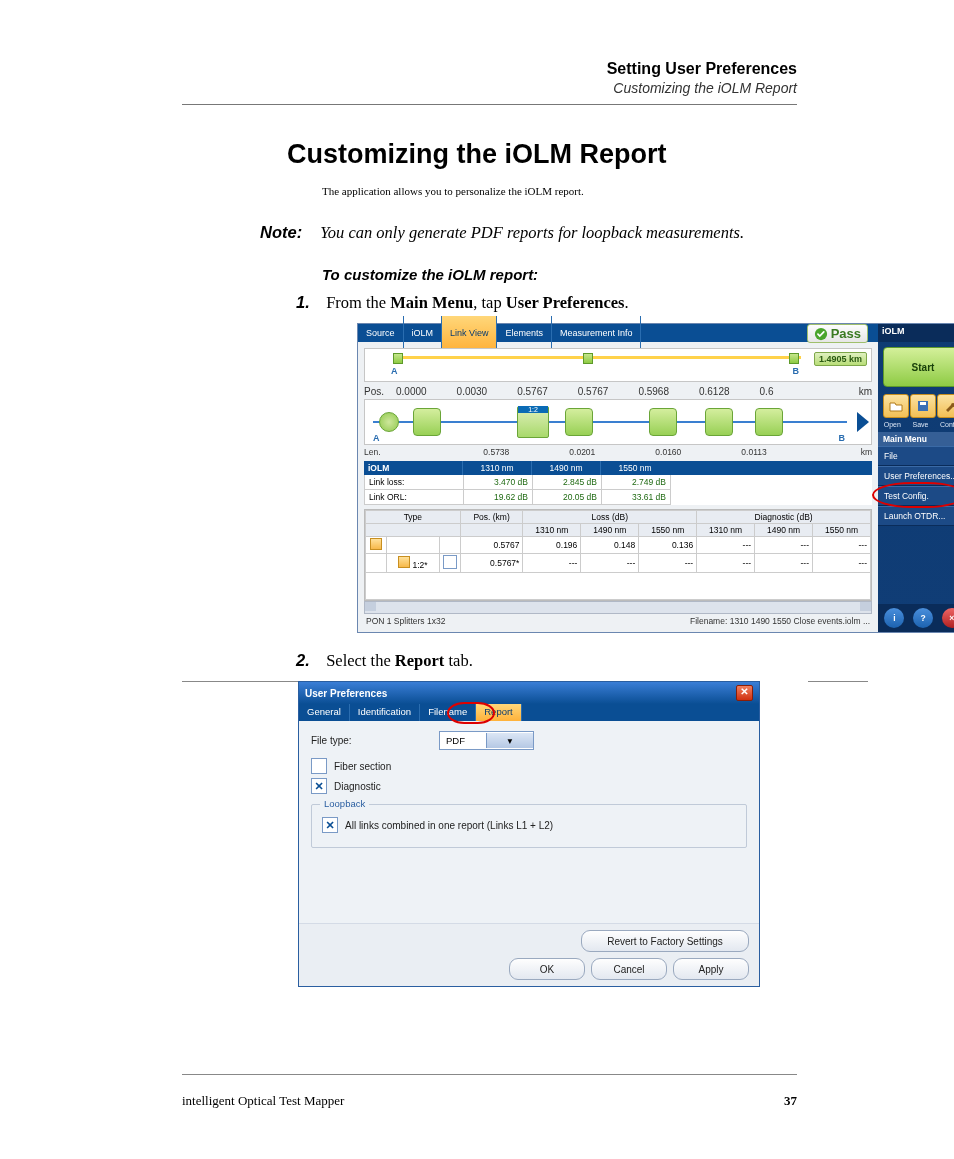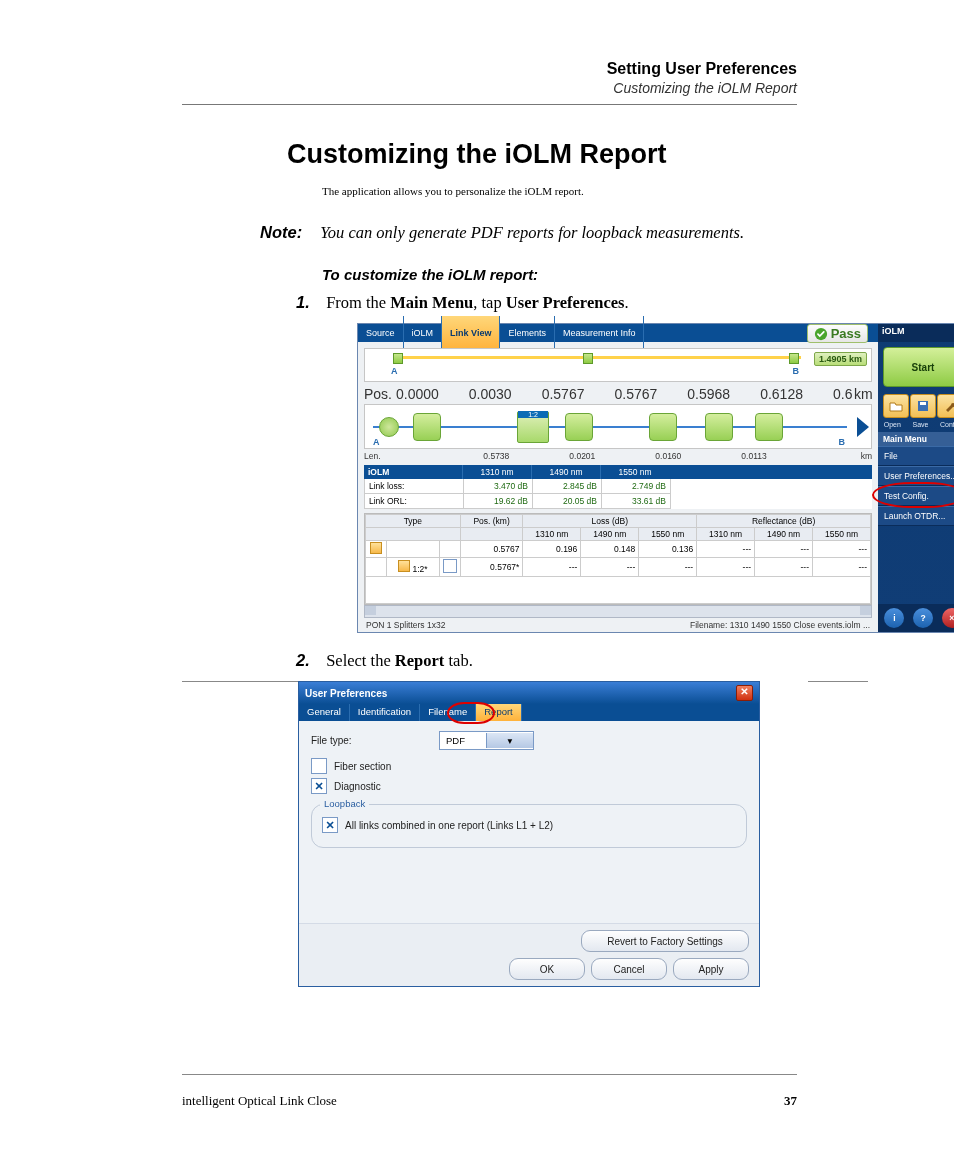--- a/index.html
+++ b/index.html
@@ -21,31 +21,31 @@
   .shot-wrap{margin:10px 0 12px 175px}
   .footer{position:absolute;left:110px;right:85px;bottom:50px;font-size:13px;font-family:Georgia,serif;display:flex;justify-content:space-between;align-items:center}
   .footer .pn{font-weight:700}
   hr.footrule{position:absolute;left:110px;right:85px;bottom:76px;border:none;border-top:1px solid #888}
 
   
   .app1{width:610px;height:308px;border:1px solid #6b87b0;font-family:Tahoma,Verdana,sans-serif;font-size:9px;background:#eef1f4;position:relative;display:flex}
   .app1 .main{flex:1;display:flex;flex-direction:column;min-width:0}
   .app1 .tabs{background:#0a4e94;display:flex;color:#fff;font-size:9px;height:18px;align-items:center}
   .app1 .tabs .t{padding:8px 8px;height:100%;display:flex;align-items:center;border-right:1px solid #2a6db0}
-  .app1 .tabs .t.active{background:linear-gradient(#ffd77a,#ffb23a);color:#083a6f;font-weight:700}
+  .app1 .tabs .t.active{background:linear-gradient(#ffd77a,#ffb23a);color:#083a6f;font-weight:400}
   .pass-badge{position:absolute;right:100px;top:0;background:linear-gradient(#fdfdfd,#e6e6e6);border:1px solid #9fbf6c;border-radius:3px;padding:1px 6px;display:flex;align-items:center;gap:3px;color:#3a7a22;font-weight:700;font-size:13px;z-index:3}
   .pass-badge svg{width:14px;height:14px}
   .ruler-row{position:relative;height:32px;margin:6px 6px 0 6px;background:#fff;border:1px solid #c6c6c6}
   .ruler-row .km{position:absolute;right:4px;top:3px;background:linear-gradient(#dff0c0,#b8dd77);border:1px solid #7ea74a;border-radius:2px;padding:1px 4px;font-size:9px;color:#2a5a12;font-weight:700}
   .ruler-row .track{position:absolute;left:28px;right:70px;top:7px;height:3px;background:#ffd24a}
   .ruler-row .mark{position:absolute;top:4px;width:8px;height:9px;background:linear-gradient(#c5e68b,#8ecb44);border:1px solid #5e9a2a}
   .ruler-row .mA{left:28px}.ruler-row .mB{left:43%}.ruler-row .mC{right:72px}
   .ruler-row .lblA{position:absolute;left:26px;top:17px;color:#2a6db0;font-weight:700}
   .ruler-row .lblB{position:absolute;right:72px;top:17px;color:#2a6db0;font-weight:700}
-  .posrow{display:flex;align-items:flex-start;font-size:14px;color:#333;margin:4px 6px 0 6px}
+  .posrow{display:flex;align-items:flex-start;font-size:10px;color:#333;margin:4px 6px 0 6px}
   .posrow .lab{width:32px}
   .posrow .vals{display:flex;gap:30px;flex:1}
   .posrow .u{width:18px;text-align:right}
   .evstrip{position:relative;height:44px;margin:2px 6px 0 6px;background:#fff;border:1px solid #c6c6c6;overflow:hidden}
   .evstrip .line{position:absolute;left:8px;right:24px;top:21px;height:2px;background:#3a7fd0}
   .evstrip .arrow{position:absolute;right:2px;top:12px;width:0;height:0;border-top:10px solid transparent;border-bottom:10px solid transparent;border-left:12px solid #0a4e94}
   .evstrip .ev{position:absolute;top:8px;width:26px;height:26px;background:linear-gradient(#d4ee9e,#98d055);border:1px solid #6aa537;border-radius:4px}
   .evstrip .sp{position:absolute;top:6px;width:30px;height:30px;background:linear-gradient(#e0f0bb,#a8d96b);border:1px solid #6aa537;border-radius:2px}
   .evstrip .sp::after{content:"1:2";position:absolute;top:-1px;left:0;right:0;background:#0a6bb5;color:#fff;font-size:7px;text-align:center}
   .evstrip .blob{position:absolute;top:12px;width:18px;height:18px;border-radius:50%;background:radial-gradient(circle,#cee79c,#90c94d);border:1px solid #6aa537}
@@ -102,21 +102,21 @@
   .app2 .tabs2 .t{padding:2px 8px;border-right:1px solid #2a6db0}
   .app2 .tabs2 .t.active{background:linear-gradient(#ffd77a,#ffb23a);color:#083a6f}
   .app2 .body2{padding:10px 12px 8px 12px;background:#eef2f6;min-height:184px}
   .ftrow{display:flex;align-items:center;gap:10px;margin-bottom:8px}
   .ftrow label{width:118px;color:#222}
   .ftrow .sel{border:1px solid #7a9ac6;background:#fff;height:17px;display:flex;align-items:center;font-size:9.5px}
   .ftrow .sel span{padding:0 6px;min-width:34px}
   .ftrow .sel .dd{width:15px;height:15px;background:linear-gradient(#dbe6f5,#b5c8e4);border-left:1px solid #7a9ac6;display:flex;align-items:center;justify-content:center}
   .cbrow{display:flex;align-items:center;gap:7px;margin:4px 0;color:#222}
   .cb{width:14px;height:14px;border:1px solid #7a9ac6;background:#fff;display:flex;align-items:center;justify-content:center;color:#0a4e94;font-weight:700;font-size:11px}
-  .group{border:1px solid #c0cad8;border-radius:12px;margin-top:10px;padding:8px 10px 10px 10px;position:relative}
+  .group{border:1px solid #c0cad8;border-radius:2px;margin-top:10px;padding:8px 10px 10px 10px;position:relative}
   .group .gt{position:absolute;top:-7px;left:8px;background:#eef2f6;padding:0 4px;color:#2a5ea0;font-size:9.5px}
   .btnrow{display:flex;justify-content:flex-end;gap:6px;padding:6px 10px;border-top:1px solid #d4dbe6}
   .wbtn{min-width:58px;height:20px;border:1px solid #9aa9bf;background:linear-gradient(#fefefe,#e3e8f0);border-radius:9px;font-size:10px;display:flex;align-items:center;justify-content:center;color:#222;padding:0 8px}
   .callout2{position:absolute;border:2.5px solid #d00;border-radius:50%/70%;width:44px;height:18px;pointer-events:none}
 </style>
 </head>
 <body>
 
 <div class="page">
 
@@ -229,21 +229,21 @@
           <div class="c">33.61 dB</div>
         </div>
 
         <div class="grid">
           <table>
             <tbody>
                 <tr>
               <th colspan="3">Type</th>
               <th>Pos. (km)</th>
               <th colspan="3">Loss (dB)</th>
-              <th colspan="3">Reflectance (dB)</th>
+              <th colspan="3">Diagnostic (dB)</th>
             </tr>
             <tr>
               <th colspan="3"></th>
                   <th></th>
               <th>1310 nm</th>
               <th>1490 nm</th>
               <th>1550 nm</th>
               <th>1310 nm</th>
               <th>1490 nm</th>
               <th>1550 nm</th>
@@ -391,17 +391,17 @@
         <div class="wbtn">OK</div>
         <div class="wbtn">Cancel</div>
         <div class="wbtn">Apply</div>
       </div>
       <div class="callout2" style="left:148px;top:20px"></div>
     </div>
   </div>
 
   <hr class="footrule">
   <div class="footer">
-    <span>intelligent Optical Link Close</span>
+    <span>intelligent Optical Test Mapper</span>
     <span class="pn">37</span>
   </div>
 
 </div>
 
 </body></html>

